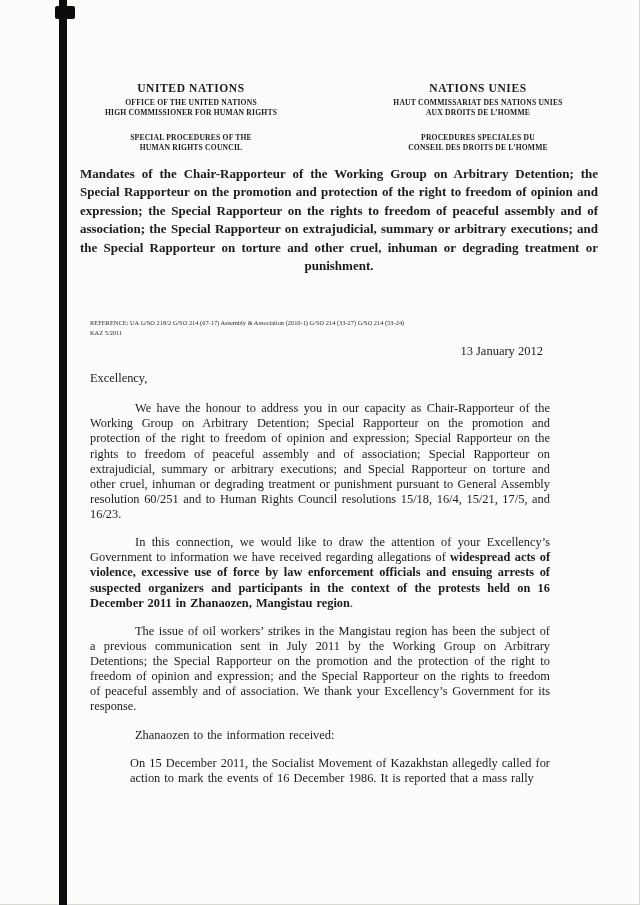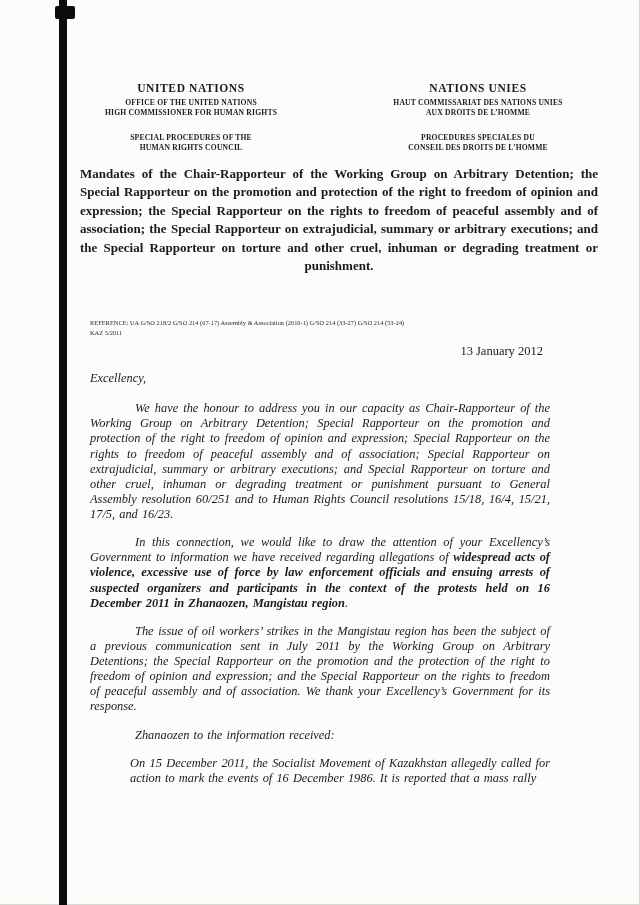--- a/index.html
+++ b/index.html
@@ -85,21 +85,20 @@
     top: 344px; right: 97px;
     font-size: 12.5px;
   }
   
   .body {
     position: absolute;
     top: 371px; left: 90px;
     width: 460px;
     font-size: 12.4px;
     line-height: 1.22;
-    font-style: italic;
   }
   .salutation { margin: 0 0 15px 0; }
   .para {
     margin: 0 0 13px 0;
     text-align: justify;
     text-indent: 45px;
     word-spacing: 1px;
   }
   .bold { font-weight: bold; }
   .quote {

